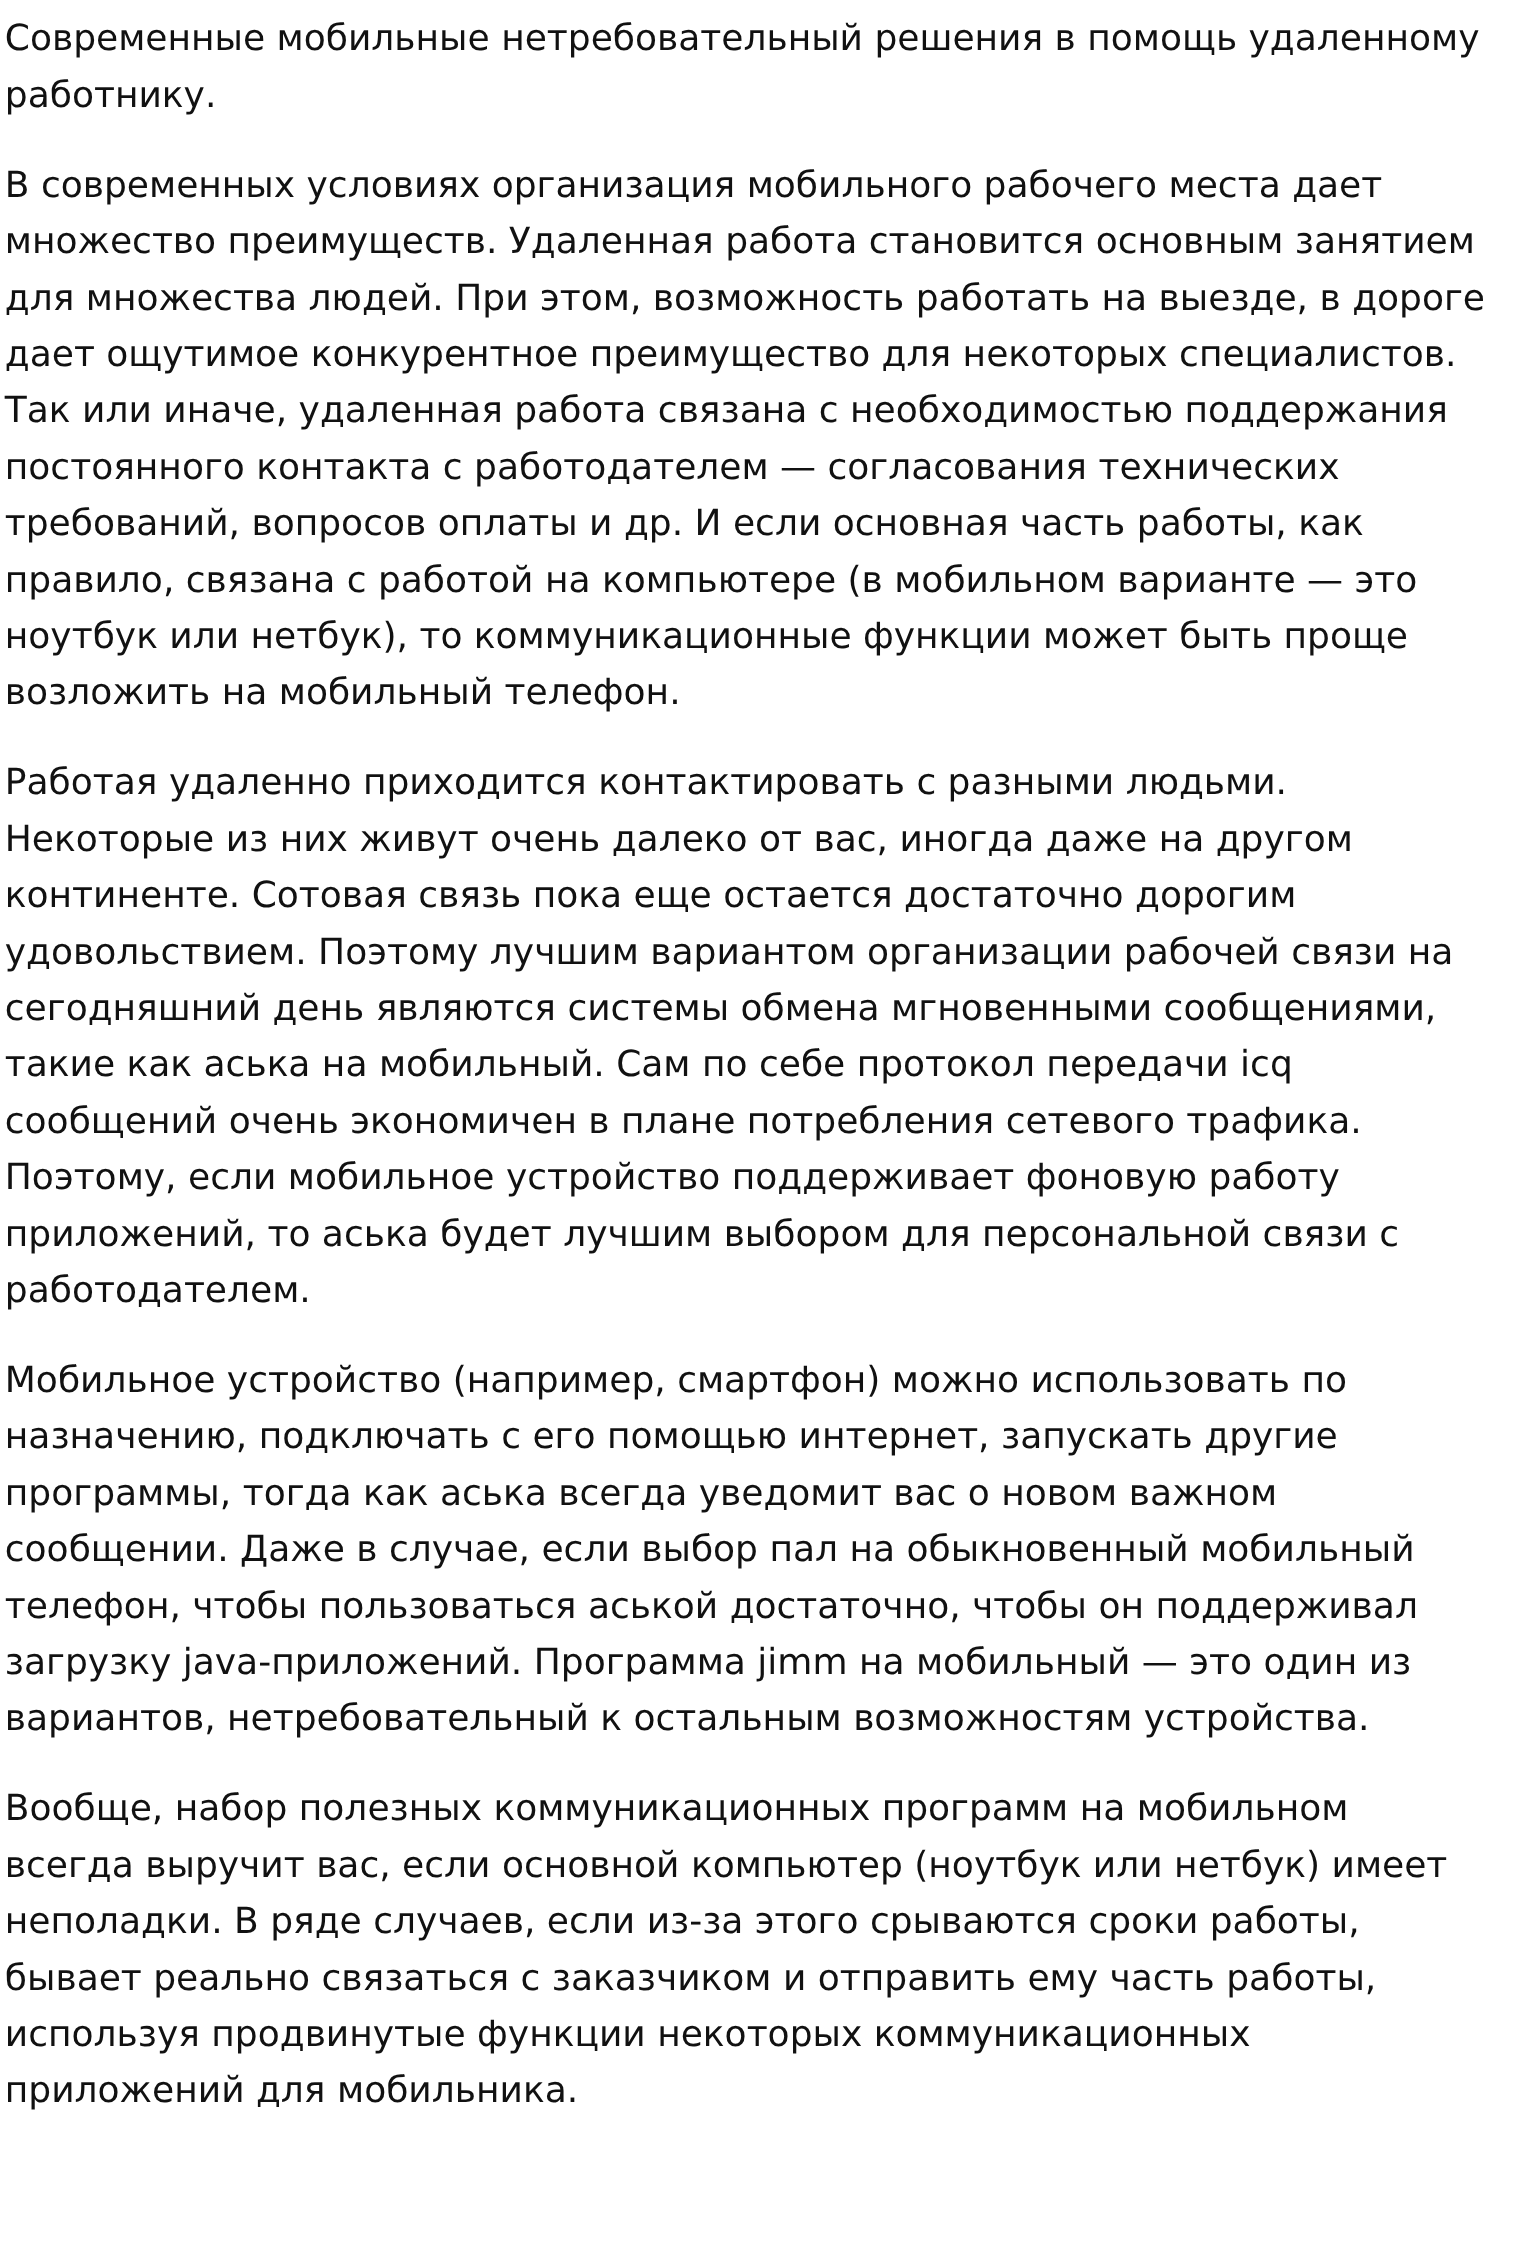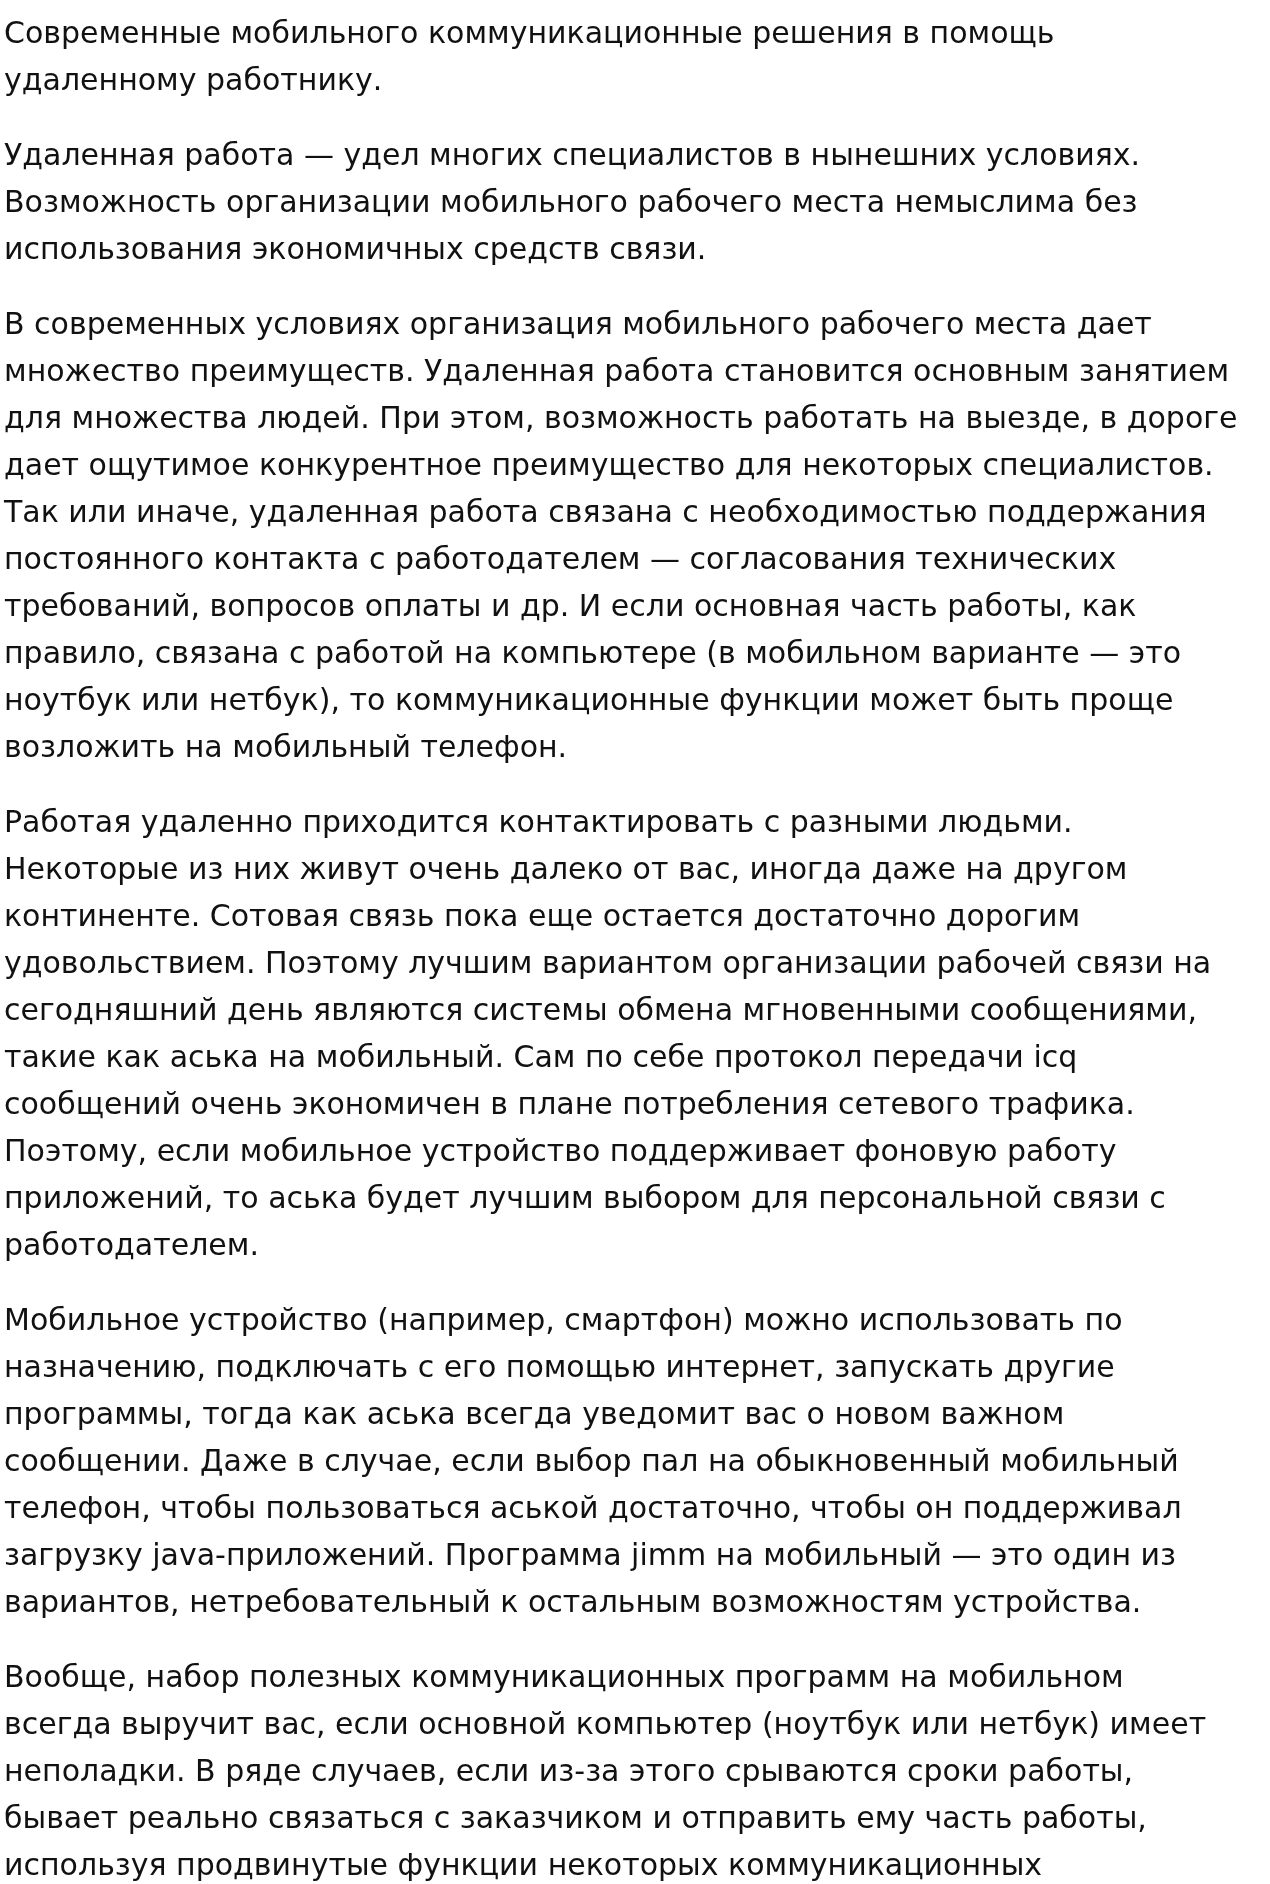--- a/index.html
+++ b/index.html
@@ -30,23 +30,22 @@
     letter-spacing: 0;
   }
   .article p:last-child {
     margin-bottom: 0;
   }
 </style>
 </head>
 <body>
 
 <div class="article">
-  <p>Современные мобильного коммуникационные решения в помощь удаленному работнику.</p>
+  <p>Современные мобильные нетребовательный решения в помощь удаленному работнику.</p>
 
-  <p>Удаленная работа — удел многих специалистов в нынешних условиях. Возможность организации мобильного рабочего места немыслима без использования экономичных средств связи.</p>
 
   <p>В современных условиях организация мобильного рабочего места дает множество преимуществ. Удаленная работа становится основным занятием для множества людей. При этом, возможность работать на выезде, в дороге дает ощутимое конкурентное преимущество для некоторых специалистов. Так или иначе, удаленная работа связана с необходимостью поддержания постоянного контакта с работодателем — согласования технических требований, вопросов оплаты и др. И если основная часть работы, как правило, связана с работой на компьютере (в мобильном варианте — это ноутбук или нетбук), то коммуникационные функции может быть проще возложить на мобильный телефон.</p>
 
   <p>Работая удаленно приходится контактировать с разными людьми. Некоторые из них живут очень далеко от вас, иногда даже на другом континенте. Сотовая связь пока еще остается достаточно дорогим удовольствием. Поэтому лучшим вариантом организации рабочей связи на сегодняшний день являются системы обмена мгновенными сообщениями, такие как аська на мобильный. Сам по себе протокол передачи icq сообщений очень экономичен в плане потребления сетевого трафика. Поэтому, если мобильное устройство поддерживает фоновую работу приложений, то аська будет лучшим выбором для персональной связи с работодателем.</p>
 
   <p>Мобильное устройство (например, смартфон) можно использовать по назначению, подключать с его помощью интернет, запускать другие программы, тогда как аська всегда уведомит вас о новом важном сообщении. Даже в случае, если выбор пал на обыкновенный мобильный телефон, чтобы пользоваться аськой достаточно, чтобы он поддерживал загрузку java-приложений. Программа jimm на мобильный — это один из вариантов, нетребовательный к остальным возможностям устройства.</p>
 
   <p>Вообще, набор полезных коммуникационных программ на мобильном всегда выручит вас, если основной компьютер (ноутбук или нетбук) имеет неполадки. В ряде случаев, если из-за этого срываются сроки работы, бывает реально связаться с заказчиком и отправить ему часть работы, используя продвинутые функции некоторых коммуникационных приложений для мобильника.</p>
 
 </div>

